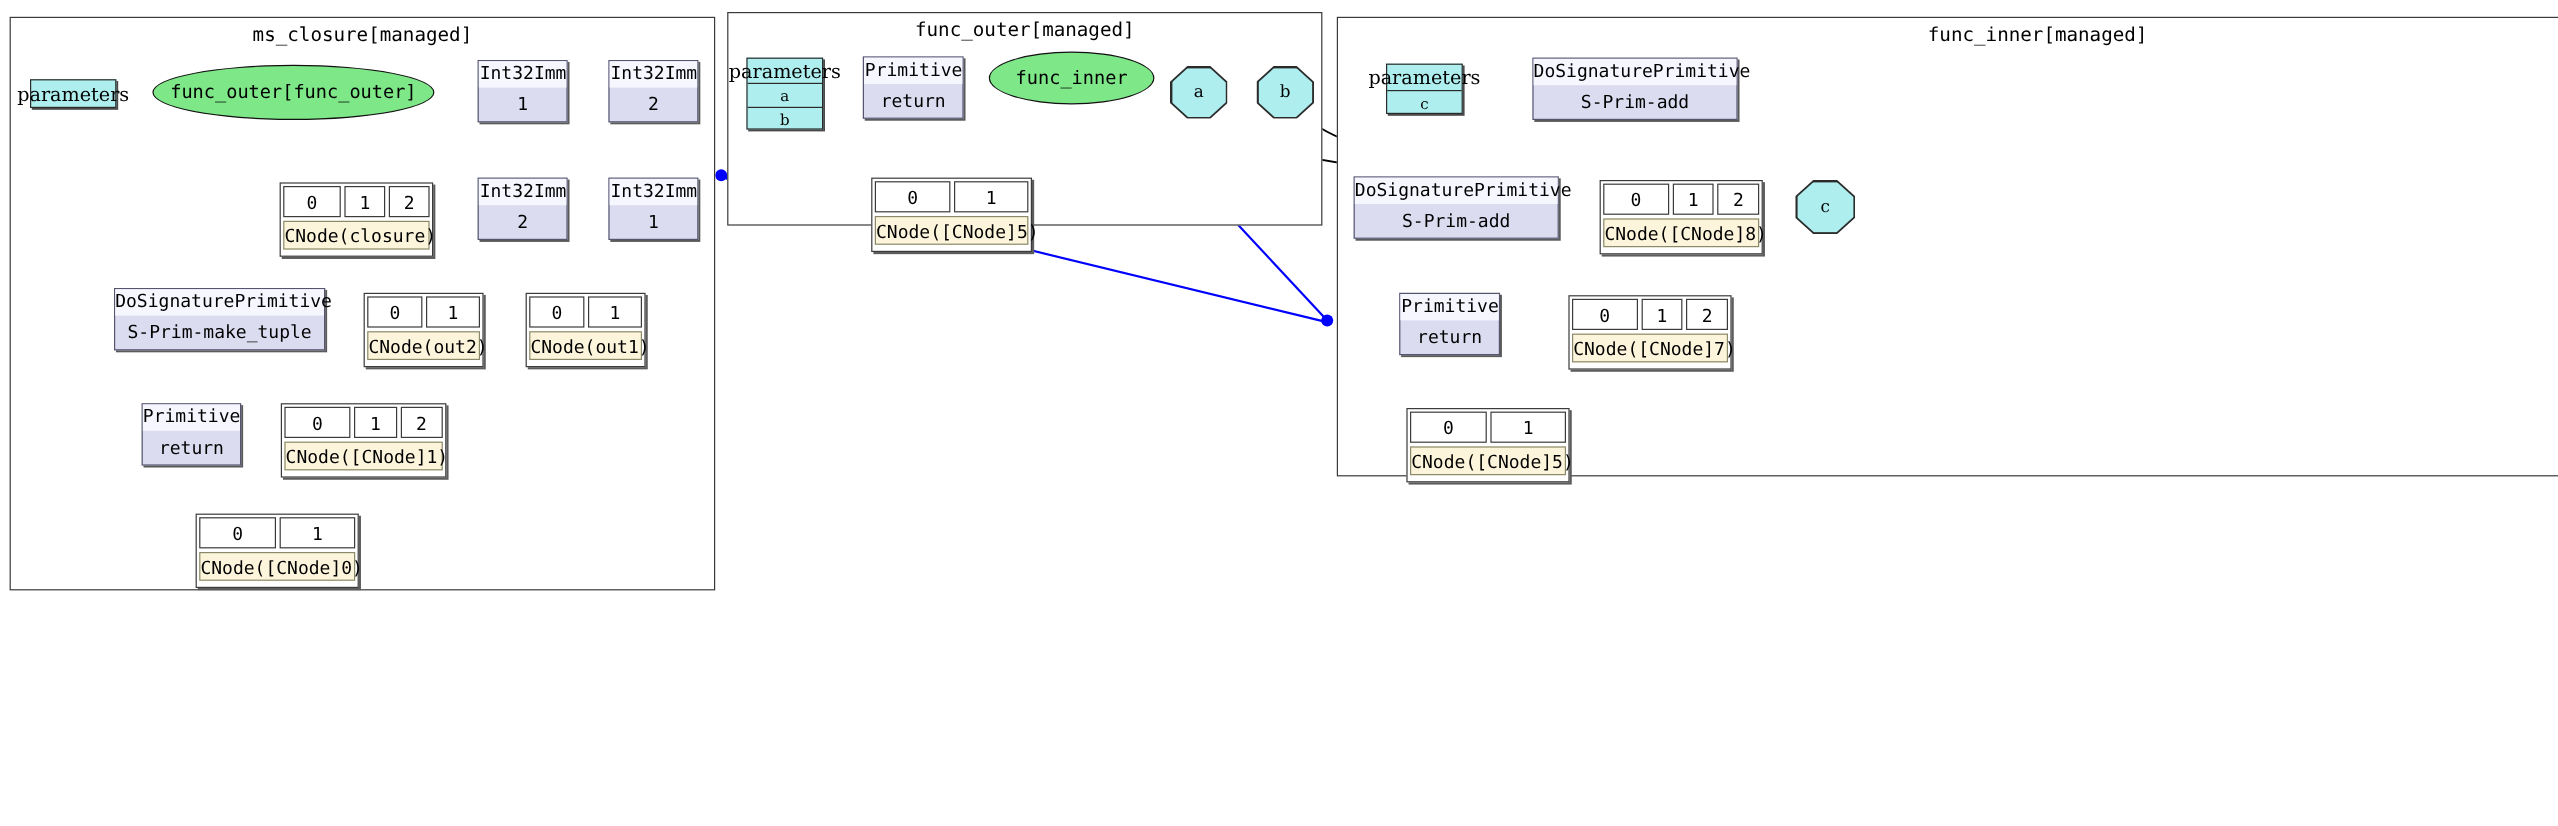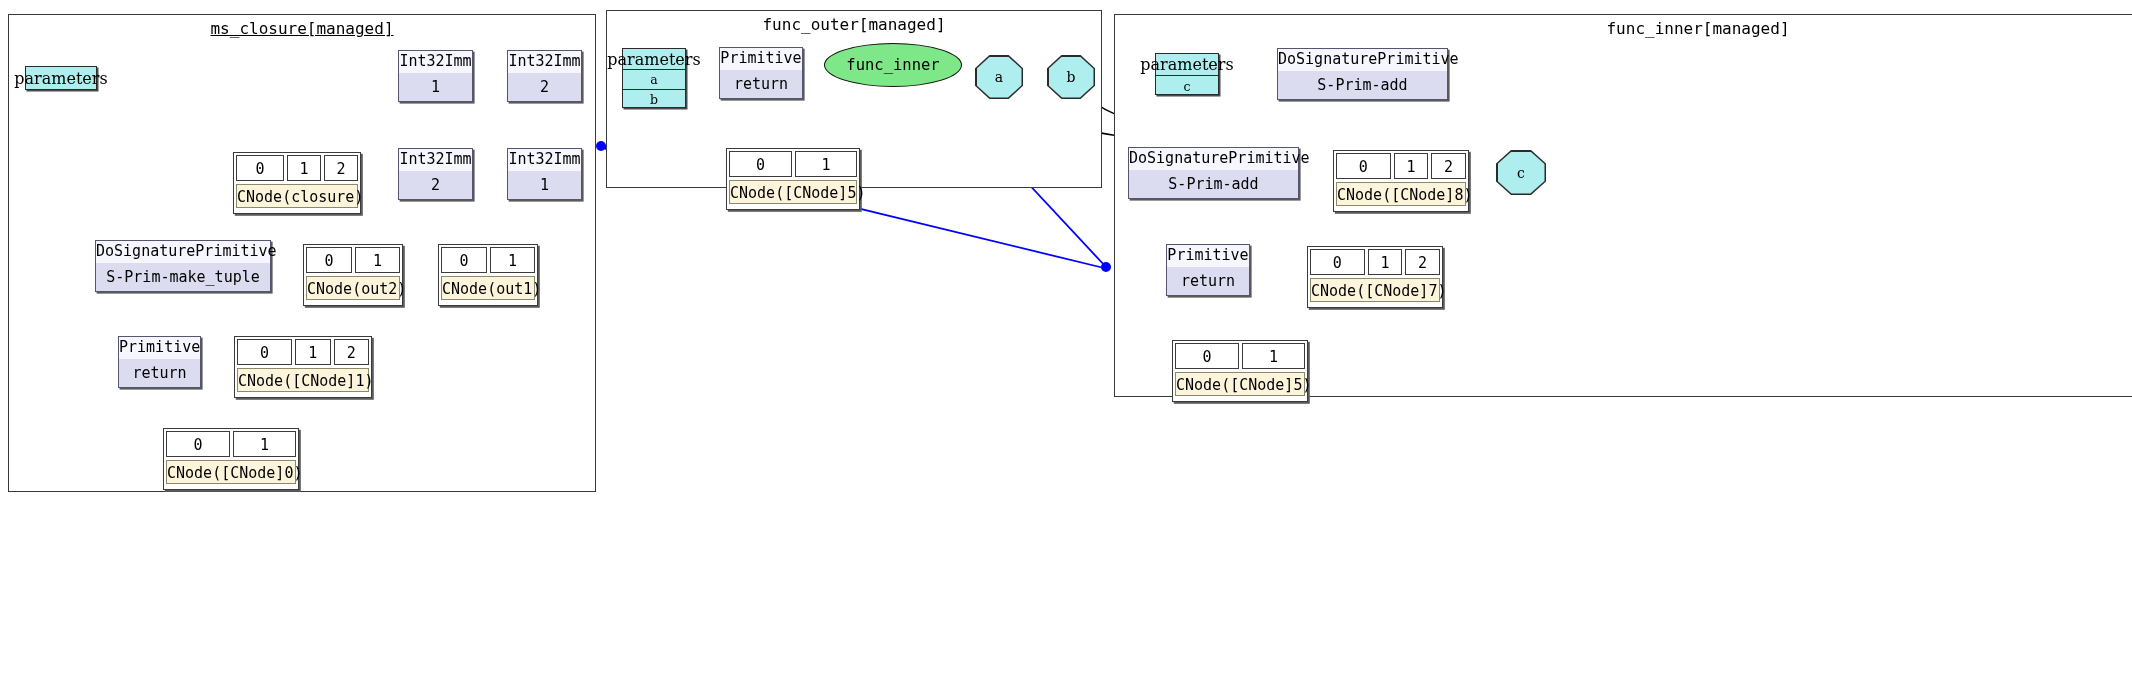--- a/index.html
+++ b/index.html
@@ -21,21 +21,21 @@
       box-shadow:1.5px 1.5px 0 #4a4a4a;}
   .params .prow{border-bottom:1.3px solid #2b2b2b;text-align:center;
       font-size:12.5px;color:#000;font-family:"DejaVu Serif", serif;
       display:flex;align-items:center;justify-content:center;}
   .params .prow:last-child{border-bottom:none;}
   .params .phead{font-size:16px;}
 
   
   .vbox{border:1.4px solid #55556e;background:#dcdcf0;box-sizing:border-box;
       box-shadow:1.6px 1.6px 0 #5a5a5a;display:flex;flex-direction:column;}
-  .vbox .vhead{background:#f6f6ff;text-align:center;font-size:15px;color:#000;
+  .vbox .vhead{background:#f6f6ff;text-align:right;font-size:15px;color:#000;
       line-height:1.45;white-space:nowrap;}
   .vbox .vbody{flex:1;display:flex;align-items:center;justify-content:center;
       font-size:15px;color:#000;white-space:nowrap;}
 
   
   .cnode{border:1.5px solid #3b3b3b;background:#fff;box-sizing:border-box;
       box-shadow:1.8px 1.8px 0 #5c5c5c;padding:2px;display:flex;flex-direction:column;}
   .cnode .slots{display:flex;gap:3px;}
   .cnode .slot{border:1.3px solid #3b3b3b;background:#fff;text-align:center;
       font-size:15px;color:#000;line-height:26px;height:26px;box-sizing:border-box;}
@@ -122,27 +122,30 @@
     <path d="M930,86 L1104,268" stroke="none"></path>
   </g>
   <g fill="none" stroke="#0000ff" stroke-width="1.8">
     <path d="M1106,267 L940,89" marker-end="url(#ahb)"></path>
   </g>
   <circle cx="601" cy="146" r="5" fill="#0000ff"></circle>
   <circle cx="1106" cy="267" r="5" fill="#0000ff"></circle>
 </svg>
 
 <div class="cluster" style="left:8px;top:14px;width:588px;height:478px;">
-  <div class="cluster-title" style="top:4px;text-decoration:underline;">ms_closure[managed]</div>
+  <div class="cluster-title" style="top:4px;">ms_closure[managed]</div>
 </div>
 
 <div class="params" style="position:absolute;left:25px;top:66px;width:72px;height:24px;">
   <div class="prow phead" style="height:100%;">parameters</div>
 </div>
 
+<div class="ellipse node" style="left:127px;top:54px;width:235px;height:46px;">
+  <span>func_outer[func_outer]</span>
+</div>
 
 <div class="vbox node" style="left:398px;top:50px;width:75px;height:52px;">
   <div class="vhead">Int32Imm</div>
   <div class="vbody">1</div>
 </div>
 
 <div class="vbox node" style="left:507px;top:50px;width:75px;height:52px;">
   <div class="vhead">Int32Imm</div>
   <div class="vbody">2</div>
 </div>

